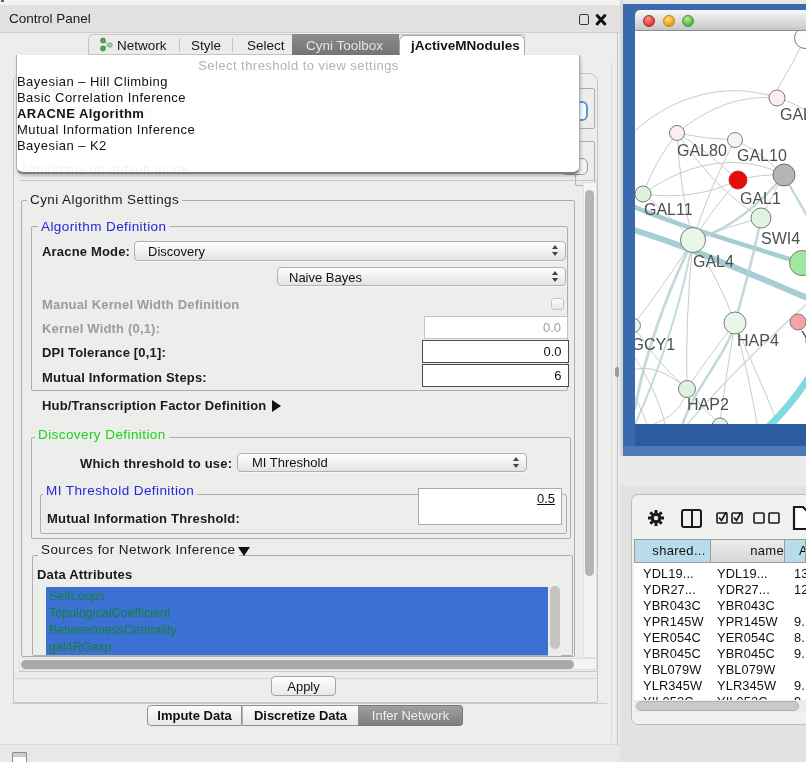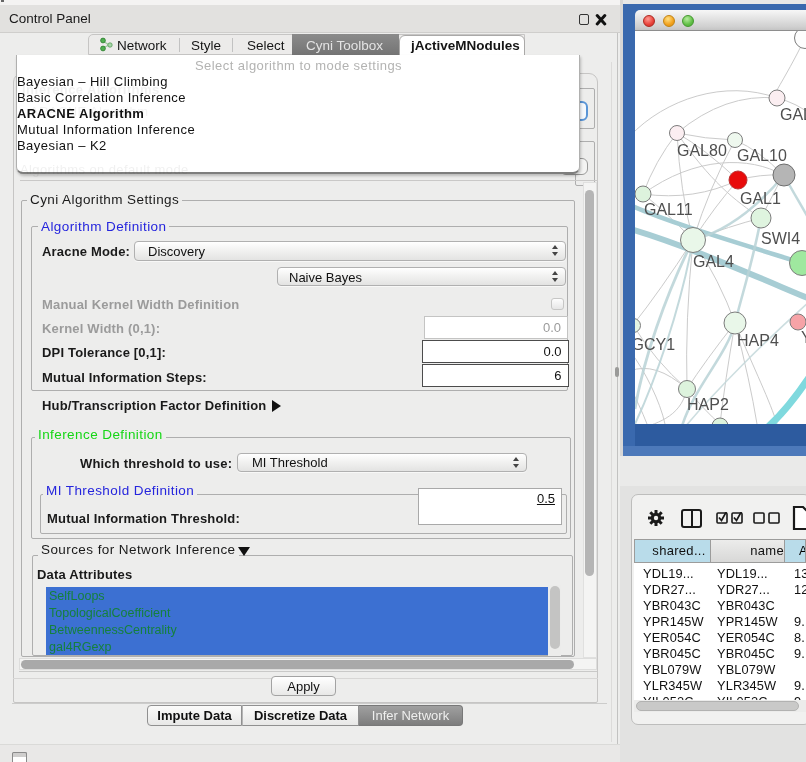--- a/index.html
+++ b/index.html
@@ -96,21 +96,21 @@
   <div class="inp" style="left:424px;top:316px;width:144px;height:22.5px;line-height:21px;color:#9b9b9b;border-color:#c4c4c3;">0.0</div>
   <div class="lbl" style="left:42px;top:345px;">DPI Tolerance [0,1]:</div>
   <div class="inp" style="left:421.5px;top:339.5px;width:147px;height:23.5px;line-height:22px;border:1.8px solid #4c4c4c;">0.0</div>
   <div class="lbl" style="left:42px;top:369.5px;">Mutual Information Steps:</div>
   <div class="inp" style="left:421.5px;top:364px;width:147px;height:23px;line-height:21px;border:1.8px solid #4c4c4c;">6</div>
 
   <div class="lbl" style="left:42px;top:397.5px;">Hub/Transcription Factor Definition</div>
   <div class="abs" style="left:272px;top:400px;width:0;height:0;border-top:6px solid transparent;border-bottom:6px solid transparent;border-left:9px solid #111;"></div>
 
   <div class="grp" style="left:31px;top:437px;width:540px;height:102px;"></div>
-  <div class="grplbl" style="left:35px;top:427px;color:#15d615;">Inference Definition</div>
+  <div class="grplbl" style="left:35px;top:427px;color:#15d615;">Discovery Definition</div>
 
   <div class="lbl" style="left:80px;top:455.5px;">Which threshold to use:</div>
   <div class="combo" style="left:237px;top:452.5px;width:290px;height:19.5px;">
     <span class="txt" style="left:14px;">MI Threshold</span>
     <span class="spin">
         <span class="up"></span>
         <span class="dn"></span>
       </span>
   </div>
 
@@ -137,21 +137,21 @@
   <div class="abs" style="left:13px;top:678px;width:585px;height:1px;background:#d7d6d5;"></div>
 
   <div class="abs" style="left:271px;top:676px;width:65px;height:20px;border:1px solid #a3a3a3;border-radius:4px;background:linear-gradient(#ffffff,#e8e8e7);text-align:center;font-size:13px;line-height:19px;color:#111;">Apply</div>
 
   <div class="abs" style="left:12px;top:703px;width:595px;height:1px;background:#cccccb;"></div>
   <div class="abs" style="left:147px;top:705px;width:95px;height:21px;border:1px solid #909090;border-radius:4px 0 0 4px;background:linear-gradient(#fbfbfa,#e8e8e7);text-align:center;font-size:13px;font-weight:bold;line-height:20px;color:#111;">Impute Data</div>
   <div class="abs" style="left:242px;top:705px;width:117px;height:21px;border:1px solid #909090;border-left:1px solid #b5b5b5;background:linear-gradient(#fbfbfa,#e8e8e7);text-align:center;font-size:13px;font-weight:bold;line-height:20px;color:#111;">Discretize Data</div>
   <div class="abs" style="left:359px;top:705px;width:104px;height:21px;border:1px solid #787878;border-left:none;border-radius:0 4px 4px 0;background:linear-gradient(#a0a0a0,#7d7d7d);text-align:center;font-size:13px;line-height:20px;color:#efefee;">Infer Network</div>
 
   <div class="abs" style="left:16px;top:55px;width:564px;height:119px;background:#fff;border:1px solid #b0b0af;border-top:none;border-bottom:2px solid #7e7e7d;border-radius:0 0 7px 7px;box-shadow:1px 2px 3px rgba(0,0,0,0.22);"></div>
-  <div class="abs" style="left:16px;top:58px;width:565px;text-align:center;font-size:13px;letter-spacing:0.45px;color:#b3b3b2;">Select algorithm to mode settings</div>
+  <div class="abs" style="left:16px;top:58px;width:565px;text-align:center;font-size:13px;letter-spacing:0.45px;color:#b3b3b2;">Select threshold to view settings</div>
   <div class="item" style="top:74px;">Bayesian – Hill Climbing</div>
   <div class="item" style="top:90px;">Basic Correlation Inference</div>
   <div class="item b" style="top:106px;">ARACNE Algorithm</div>
   <div class="item" style="top:122px;">Mutual Information Inference</div>
   <div class="item" style="top:138px;">Bayesian – K2</div>
   <div class="abs" style="left:22px;top:82px;font-size:13px;letter-spacing:0.4px;color:rgba(40,40,40,0.07);font-weight:bold;">Inference Algorithms</div>
   <div class="abs" style="left:30px;top:104px;font-size:13px;letter-spacing:0.4px;color:rgba(40,40,40,0.06);">ARACNE Algorithm</div>
   <div class="abs" style="left:20px;top:162px;font-size:13px;letter-spacing:0.4px;color:rgba(40,40,40,0.07);">Algorithms on default mode</div>
 </div>
 

